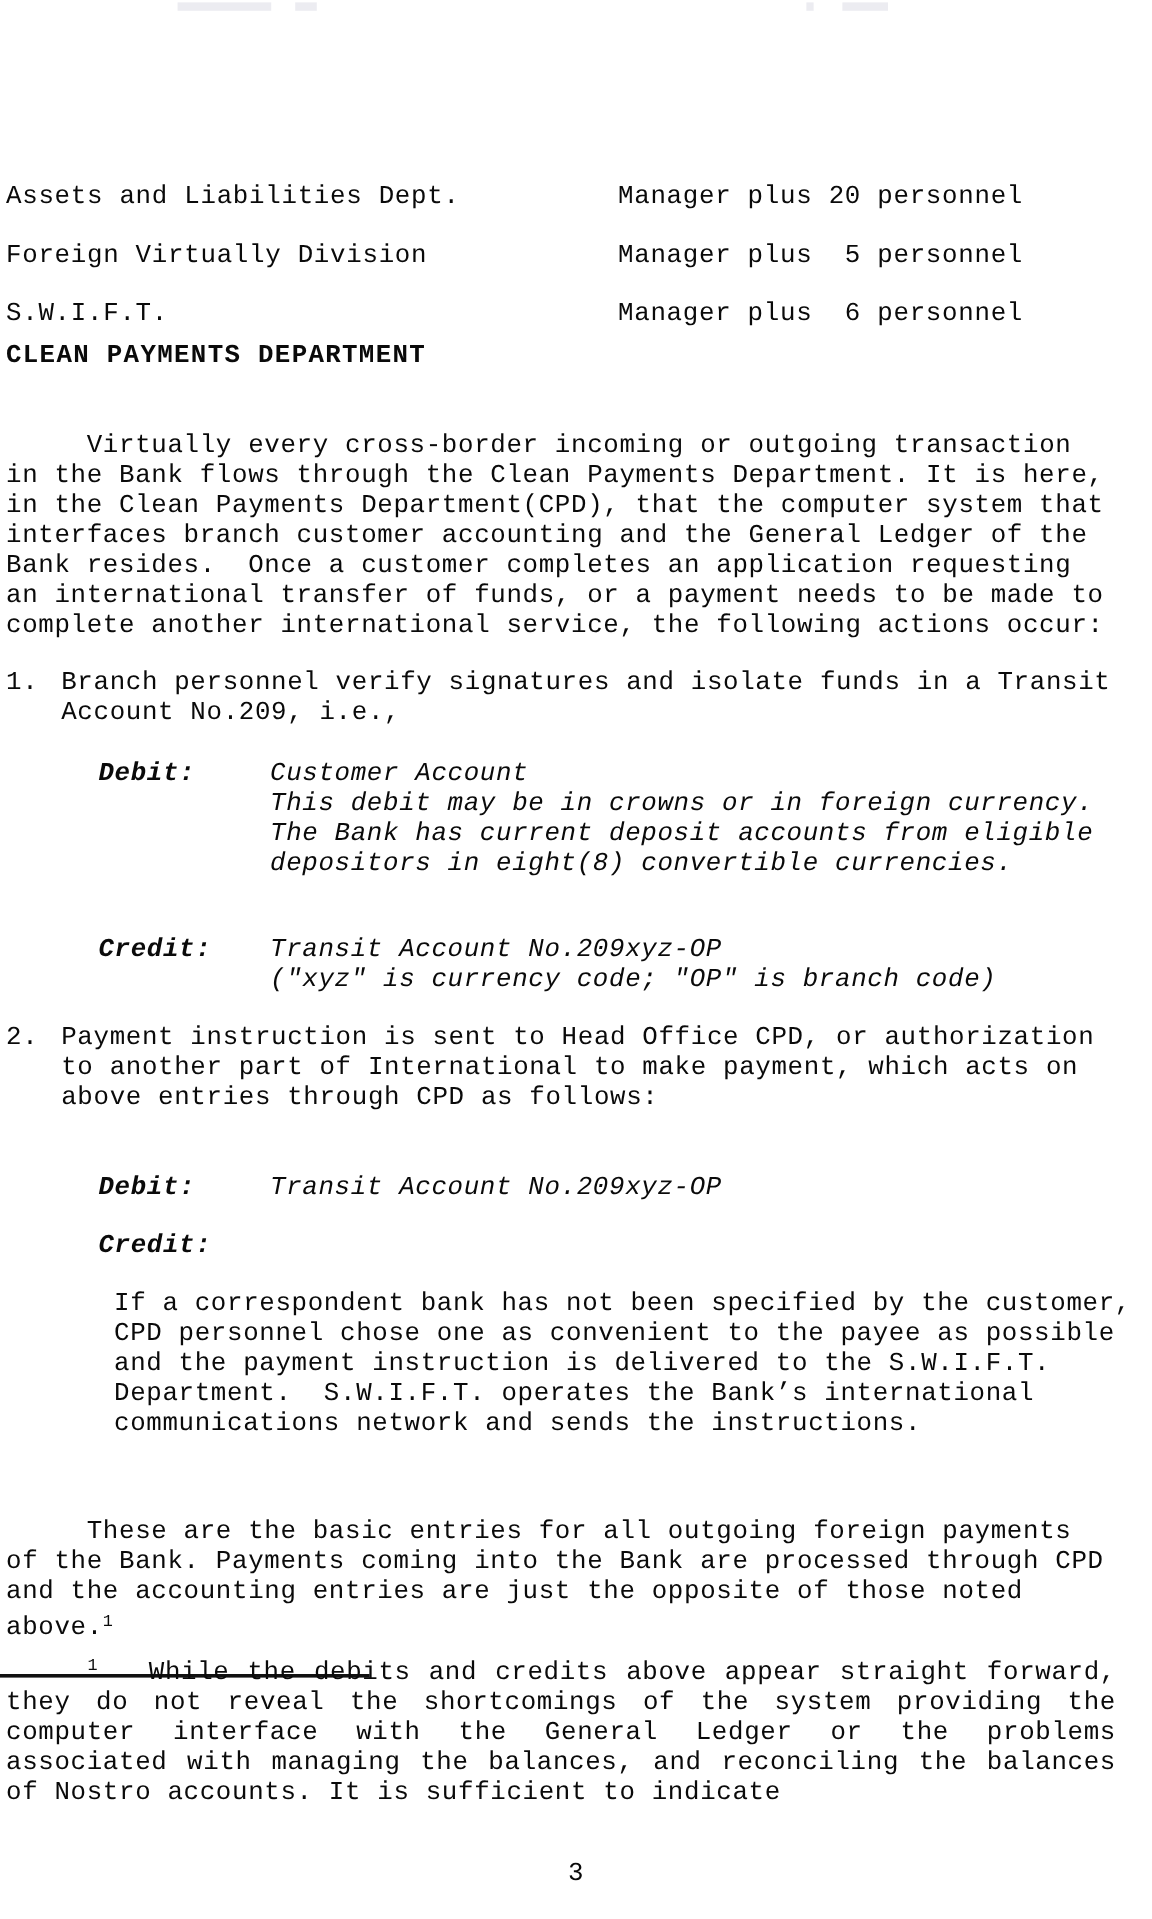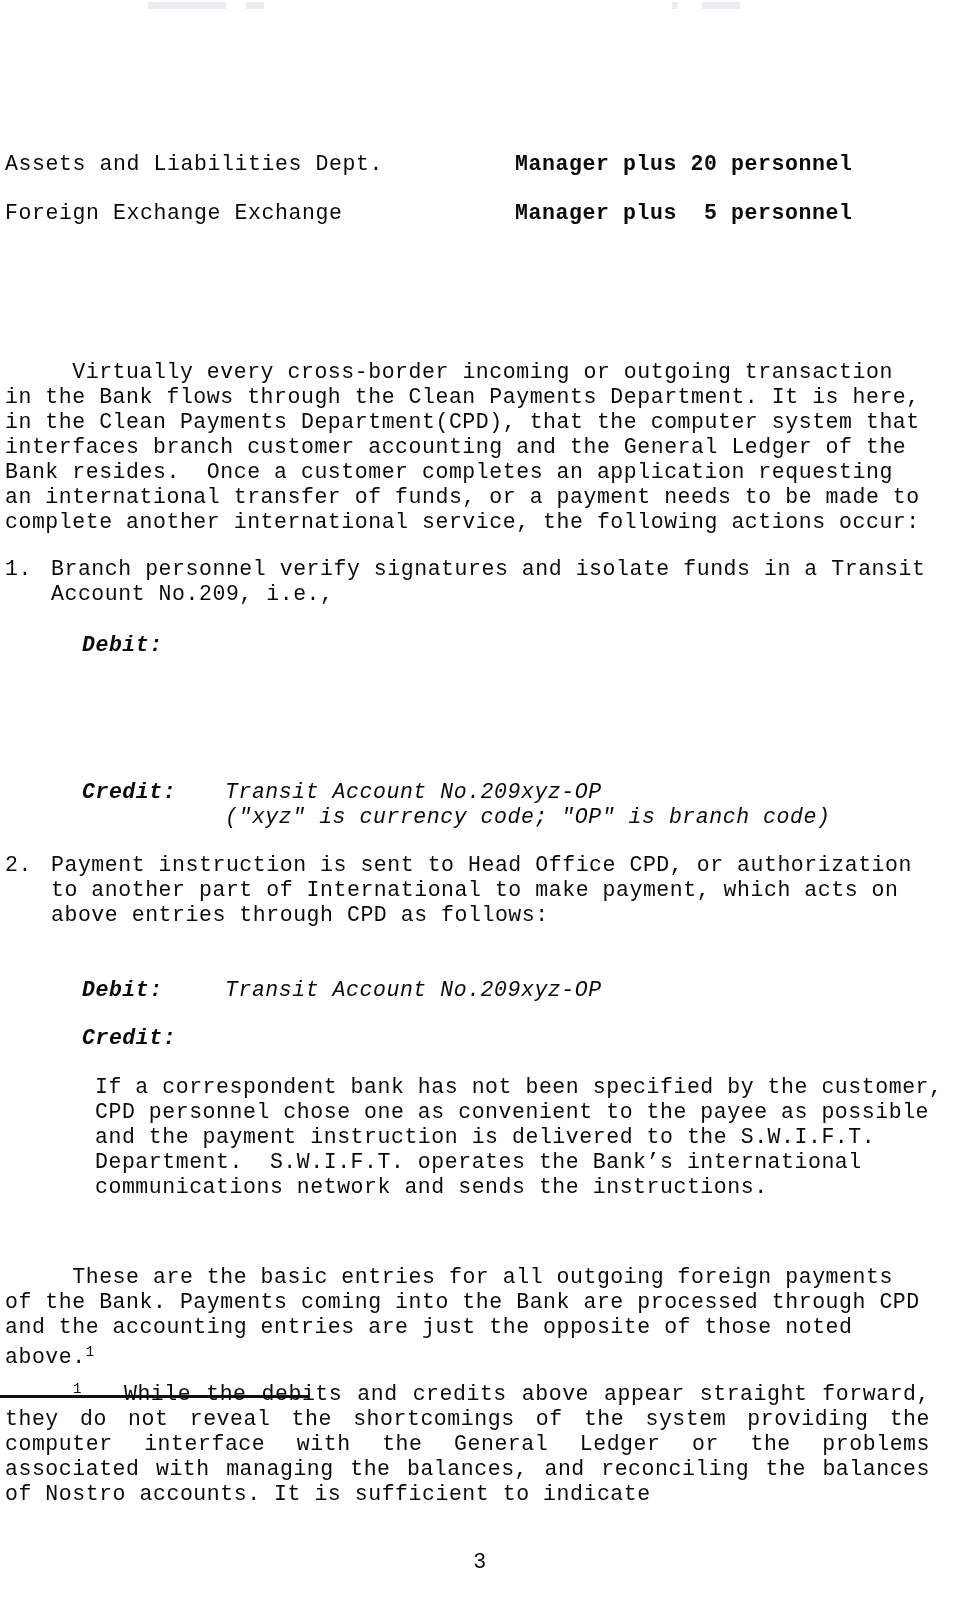--- a/index.html
+++ b/index.html
@@ -41,21 +41,21 @@
   }
   .staff-table td {
     font-size: 21.5px;
     line-height: 49px;
     letter-spacing: 0.6px;
     padding: 0;
     vertical-align: top;
     white-space: pre;
   }
   .staff-table td.dept { width: 510px; }
-  .staff-table td.count { width: 390px; font-weight: bold; }
+  .staff-table td.count { width: 390px; }
 
   
   .section-heading {
     position: absolute;
     left: 5px;
     top: 285px;
     font-size: 21.5px;
     font-weight: bold;
     letter-spacing: 1.1px;
     white-space: pre;
@@ -178,36 +178,43 @@
   <div class="scan-artifact a3"></div>
   <div class="scan-artifact a4"></div>
 
   <table class="staff-table">
     <tbody>
       <tr>
         <td class="dept">Assets and Liabilities Dept.</td>
         <td class="count">Manager plus 20 personnel</td>
       </tr>
       <tr>
-        <td class="dept">Foreign Exchange Exchange</td>
+        <td class="dept">Foreign Virtually Division</td>
         <td class="count">Manager plus  5 personnel</td>
+      </tr>
+      <tr>
+        <td class="dept">S.W.I.F.T.</td>
+        <td class="count">Manager plus  6 personnel</td>
       </tr>
     </tbody>
   </table>
 
+  <div class="section-heading">CLEAN PAYMENTS DEPARTMENT</div>
 
   <div class="body-par par-intro">     Virtually every cross-border incoming or outgoing transaction in the Bank flows through the Clean Payments Department. It is here, in the Clean Payments Department(CPD), that the computer system that interfaces branch customer accounting and the General Ledger of the Bank resides.  Once a customer completes an application requesting an international transfer of funds, or a payment needs to be made to complete another international service, the following actions occur:</div>
 
   <div class="list-item item-1">
     <span class="marker">1.</span>
     <span class="text">Branch personnel verify signatures and isolate funds in a Transit Account No.209, i.e.,</span>
   </div>
 
   <div class="entry entry-debit-1">
     <span class="entry-label">Debit:</span>
+    <span class="entry-value">Customer Account
+This debit may be in crowns or in foreign currency.  The Bank has current deposit accounts from eligible depositors in eight(8) convertible currencies.</span>
   </div>
 
   <div class="entry entry-credit-1">
     <span class="entry-label">Credit:</span>
     <span class="entry-value">Transit Account No.209xyz-OP
 ("xyz" is currency code; "OP" is branch code)</span>
   </div>
 
   <div class="list-item item-2">
     <span class="marker">2.</span>

